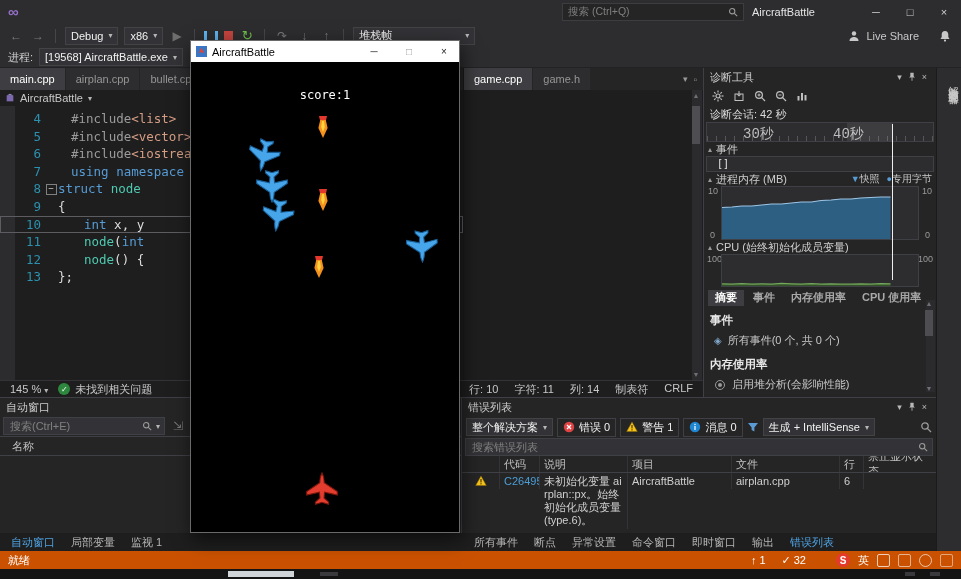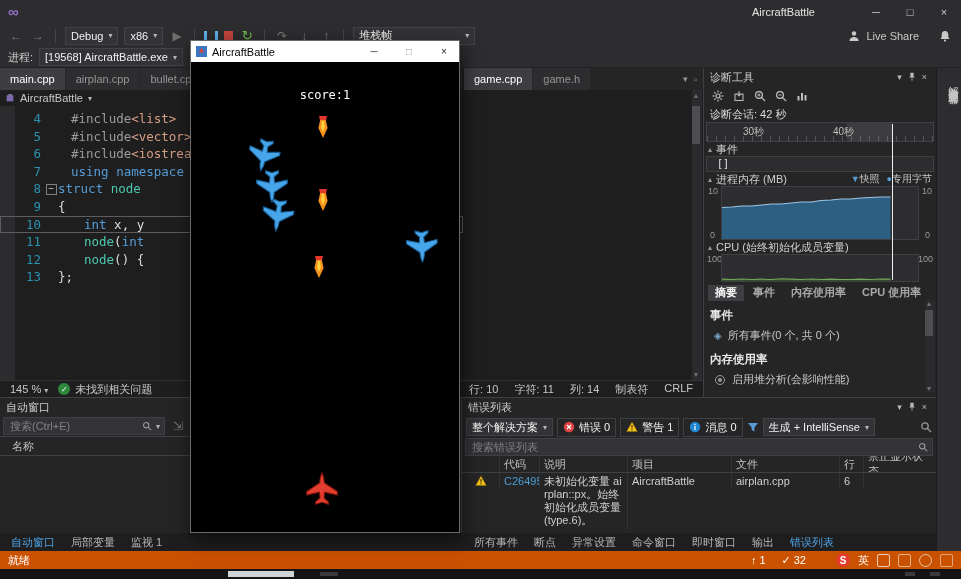--- a/index.html
+++ b/index.html
@@ -72,21 +72,21 @@
   #diag{left:703px;top:68px;width:233px;height:329px;background:#252526;border-left:1px solid #3f3f46;
     box-sizing:border-box;font-size:11px;overflow:hidden;}
   .tw-head{display:flex;align-items:center;height:18px;padding:0 4px 0 6px;color:#cccccc;font-size:11px;}
   .tw-head .sp{flex:1;}
   .hic{width:15px;text-align:center;color:#b8b8b8;font-size:9px;flex:none;}
   #diag-toolbar{height:20px;display:flex;align-items:center;gap:9px;padding-left:8px;color:#c0c0c0;}
   #diag-session{height:16px;line-height:16px;padding-left:6px;color:#dddddd;}
   #diag-timeline{position:relative;height:20px;margin:0 2px;background:#2d2d30;border:1px solid #3f3f46;box-sizing:border-box;
     background-image:repeating-linear-gradient(90deg,#55555a 0 1px,transparent 1px 9px);
     background-size:100% 5px;background-position:bottom;background-repeat:no-repeat;}
-  .tl-label{position:absolute;top:2px;font-size:10px;color:#bdbdbd;}
+  .tl-label{position:absolute;top:2px;font-size:14px;color:#bdbdbd;font-family:Liberation Mono, monospace;}
   .tl-sel{position:absolute;left:140px;width:46px;top:0;bottom:0;background:rgba(255,255,255,.08);}
   .dsec{height:14px;display:flex;align-items:center;gap:4px;padding:0 4px;color:#cfcfcf;}
   .dsec .tri{font-size:8px;color:#9a9a9a;}
   .legend{margin-left:auto;display:flex;gap:7px;font-size:10px;color:#c8c8c8;align-items:center;}
   .legend .lgi{color:#569cd6;font-size:9px;}
   #diag-events-lane{position:relative;height:16px;margin:0 2px;background:#2d2d30;border:1px solid #3f3f46;box-sizing:border-box;}
   .ev-marker{position:absolute;left:10px;top:1px;color:#e8e8e8;font-family:"DejaVu Sans Mono",monospace;font-size:10px;}
   .chart-wrap{position:relative;margin:0 2px;}
   .chart-area{position:absolute;left:15px;right:15px;top:0;bottom:0;background:#2d2d30;border:1px solid #3f3f46;box-sizing:border-box;}
   .chart-area svg{width:100%;height:100%;display:block;}
@@ -162,20 +162,27 @@
   .enemy{fill:#47a5ea;stroke:#185d93;}
   .player{fill:#e23d2e;stroke:#7e150c;}
 </style>
 </head>
 <body>
 
 <div class="screen">
 
   <div id="titlebar" class="a">
     <span class="vs-logo">∞</span>
+    <div id="qsearch">
+      <span class="ph">搜索 (Ctrl+Q)</span>
+      <svg class="ic" viewBox="0 0 12 12" style="width:10px;height:10px;color:#9a9a9a">
+          <circle cx="5" cy="5" r="3.2" fill="none" stroke="currentColor" stroke-width="1.3"></circle>
+          <line x1="7.6" y1="7.6" x2="11" y2="11" stroke="currentColor" stroke-width="1.3"></line>
+        </svg>
+    </div>
     <span id="win-title">AircraftBattle</span>
     <div id="win-controls">
       <span class="wc">─</span>
       <span class="wc">□</span>
       <span class="wc">×</span>
     </div>
   </div>
 
   <div id="toolbar1" class="a">
     <span class="tbi">←</span>
@@ -410,21 +417,21 @@
           <svg id="mem-svg" viewBox="0 0 189 52" preserveAspectRatio="none">
             <polygon points="0,52 0.0,20.5 9.6,20.0 19.1,19.0 28.7,19.0 38.2,18.0 47.8,17.0 57.4,17.0 66.9,16.0 76.5,15.0 86.1,15.0 95.6,13.5 105.2,13.0 114.7,12.0 124.3,12.0 133.9,11.0 143.4,10.5 153.0,10.0 162.5,10.0 162.54,52" fill="#2d5f83"></polygon>
             <polyline points="0.0,20.5 9.6,20.0 19.1,19.0 28.7,19.0 38.2,18.0 47.8,17.0 57.4,17.0 66.9,16.0 76.5,15.0 86.1,15.0 95.6,13.5 105.2,13.0 114.7,12.0 124.3,12.0 133.9,11.0 143.4,10.5 153.0,10.0 162.5,10.0" fill="none" stroke="#9dc6e6" stroke-width="1"></polyline>
           </svg>
         </div>
     </div>
     <div class="dsec">
       <span class="tri">▴</span>
       <span>CPU (始终初始化成员变量)</span>
     </div>
-    <div class="chart-wrap" style="height:28px">
+    <div class="chart-wrap" style="height:33px">
       <span class="ax" style="left:1px;top:0">100</span>
       <span class="ax" style="right:1px;top:0">100</span>
       <div class="chart-area">
           <svg id="cpu-svg" viewBox="0 0 189 24" preserveAspectRatio="none">
             <polygon points="0,24 0.0,22.3 9.6,22.6 19.1,22.1 28.7,22.6 38.2,22.3 47.8,22.6 57.4,21.9 66.9,22.3 76.5,22.6 86.1,22.1 95.6,22.6 105.2,22.3 114.7,22.6 124.3,22.6 133.9,22.3 143.4,22.6 153.0,22.1 162.5,22.3 162.54,24" fill="#33502a"></polygon>
             <polyline points="0.0,22.3 9.6,22.6 19.1,22.1 28.7,22.6 38.2,22.3 47.8,22.6 57.4,21.9 66.9,22.3 76.5,22.6 86.1,22.1 95.6,22.6 105.2,22.3 114.7,22.6 124.3,22.6 133.9,22.3 143.4,22.6 153.0,22.1 162.5,22.3" fill="none" stroke="#74a85b" stroke-width="1"></polyline>
           </svg>
         </div>
     </div>
     <div id="diag-tabs">

